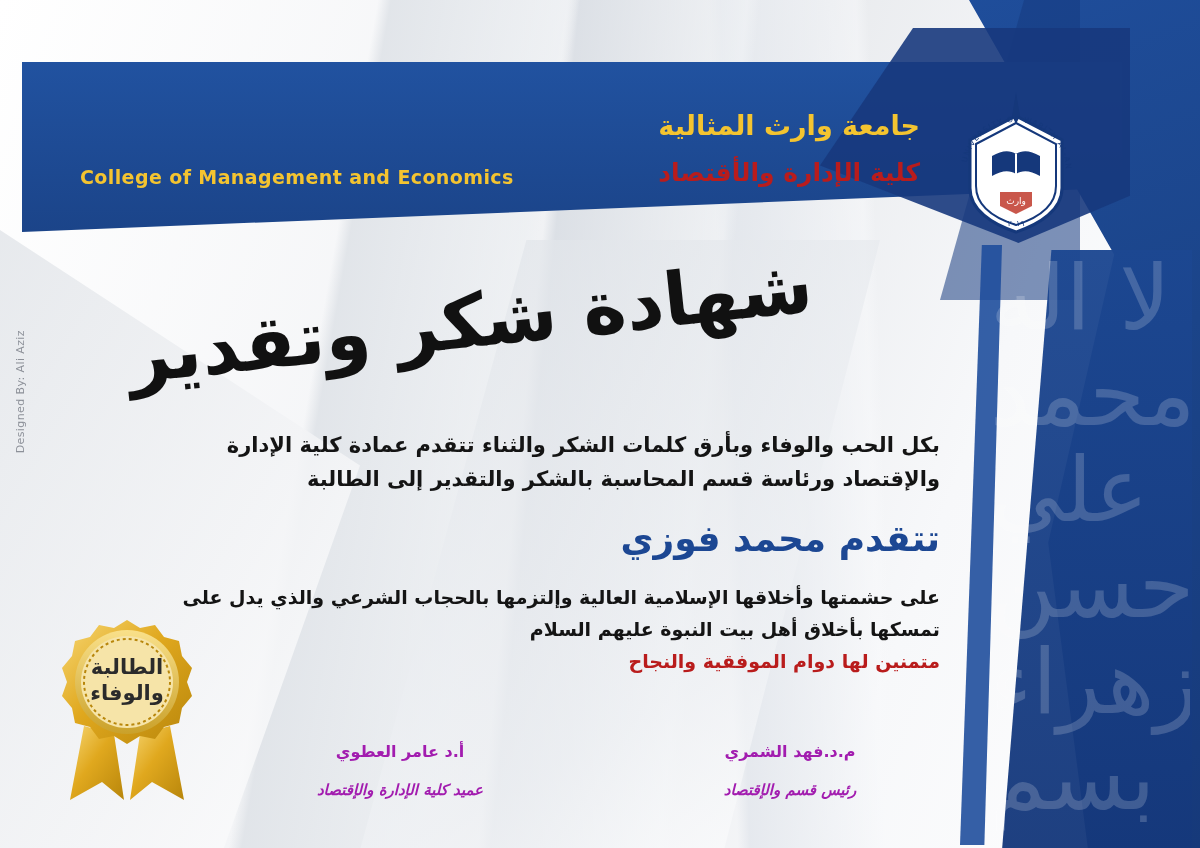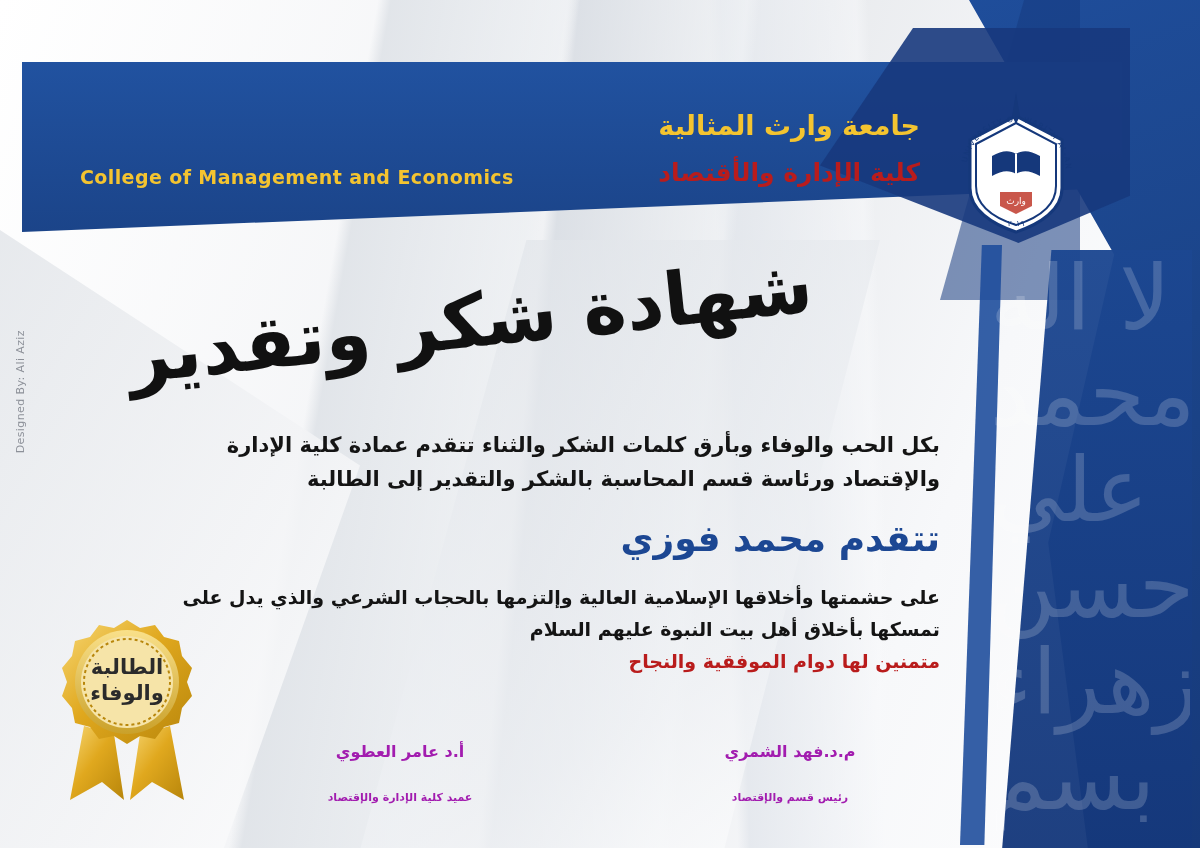--- a/index.html
+++ b/index.html
@@ -222,24 +222,25 @@
     color: #a21caf;
   }
   .sig-right { top: 742px; left: 640px; width: 300px; }
   .sig-left  { top: 742px; left: 250px; width: 300px; }
   .sig-name {
     font-size: 16px;
     font-weight: bold;
     letter-spacing: -.3px;
   }
   .sig-role {
-    margin-top: 30px;
-    font-size: 11px;
+    margin-top: 20px;
+    font-size: 15px;
     font-weight: bold;
     letter-spacing: -.3px;
+    font-style: italic;
   }
 
   
   .seal {
     position: absolute;
     top: 614px; left: 52px;
     width: 150px; height: 190px;
   }
   .seal-text {
     position: absolute;

